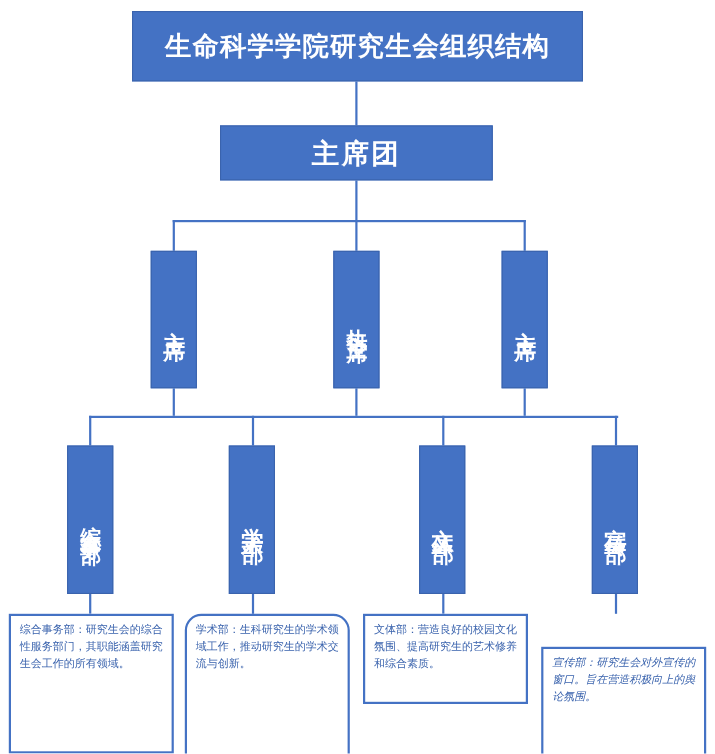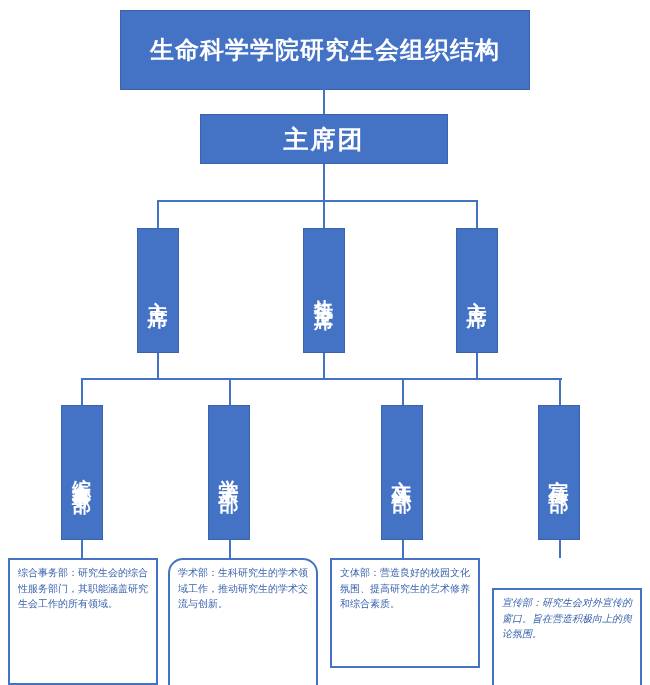--- a/index.html
+++ b/index.html
@@ -29,21 +29,21 @@
     position:absolute;background:#ffffff;border:2px solid #4472C4;
     color:#3A63AD;font-size:10px;line-height:1.55;
     padding:5px 8px;box-sizing:border-box;text-align:left;
   }
 </style>
 </head>
 <body>
 
 <div class="canvas">
 
-  <div class="box title-box" style="left:120px;top:10px;width:410px;height:80px;">
+  <div class="box title-box" style="left:120px;top:10px;width:410px;height:64px;">
     <span>生命科学学院研究生会组织结构</span>
   </div>
 
   <div class="line" style="left:323px;top:74px;width:2px;height:40px;"></div>
 
   <div class="box presidium-box" style="left:200px;top:114px;width:248px;height:50px;">
     <span>主席团</span>
   </div>
 
   <div class="line" style="left:323px;top:164px;width:2px;height:36px;"></div>
@@ -88,20 +88,20 @@
   <div class="line" style="left:229px;top:540px;width:2px;height:18px;"></div>
   <div class="line" style="left:402px;top:540px;width:2px;height:18px;"></div>
   <div class="line" style="left:559px;top:540px;width:2px;height:18px;"></div>
 
   <div class="desc" style="left:8px;top:558px;width:150px;height:127px;">
     <span>综合事务部：研究生会的综合性服务部门，其职能涵盖研究生会工作的所有领域。</span>
   </div>
   <div class="desc" style="left:168px;top:558px;width:150px;height:147px;border-radius:15px;">
     <span>学术部：生科研究生的学术领域工作，推动研究生的学术交流与创新。</span>
   </div>
-  <div class="desc" style="left:330px;top:558px;width:150px;height:110px;">
+  <div class="desc" style="left:330px;top:558px;width:150px;height:82px;">
     <span>文体部：营造良好的校园文化氛围、提高研究生的艺术修养和综合素质。</span>
   </div>
   <div class="desc" style="left:492px;top:588px;width:150px;height:110px;font-style:italic;">
     <span>宣传部：研究生会对外宣传的窗口。旨在营造积极向上的舆论氛围。</span>
   </div>
 
 </div>
 
 </body></html>

